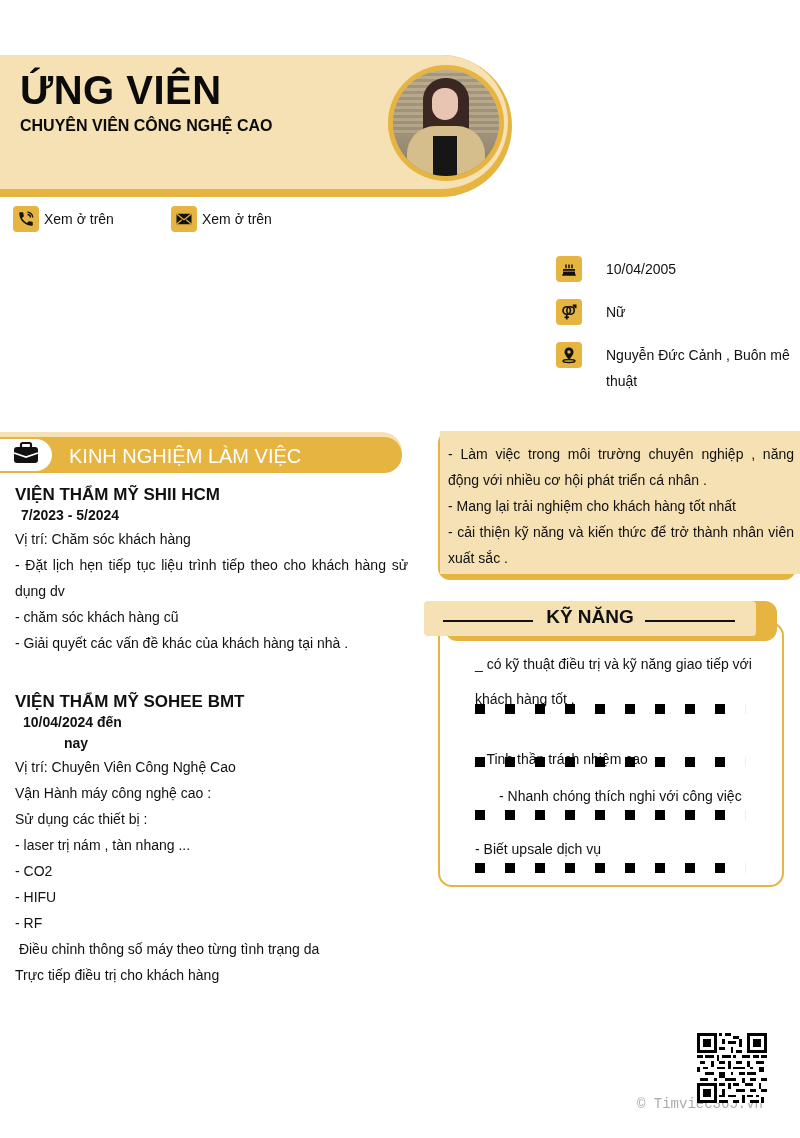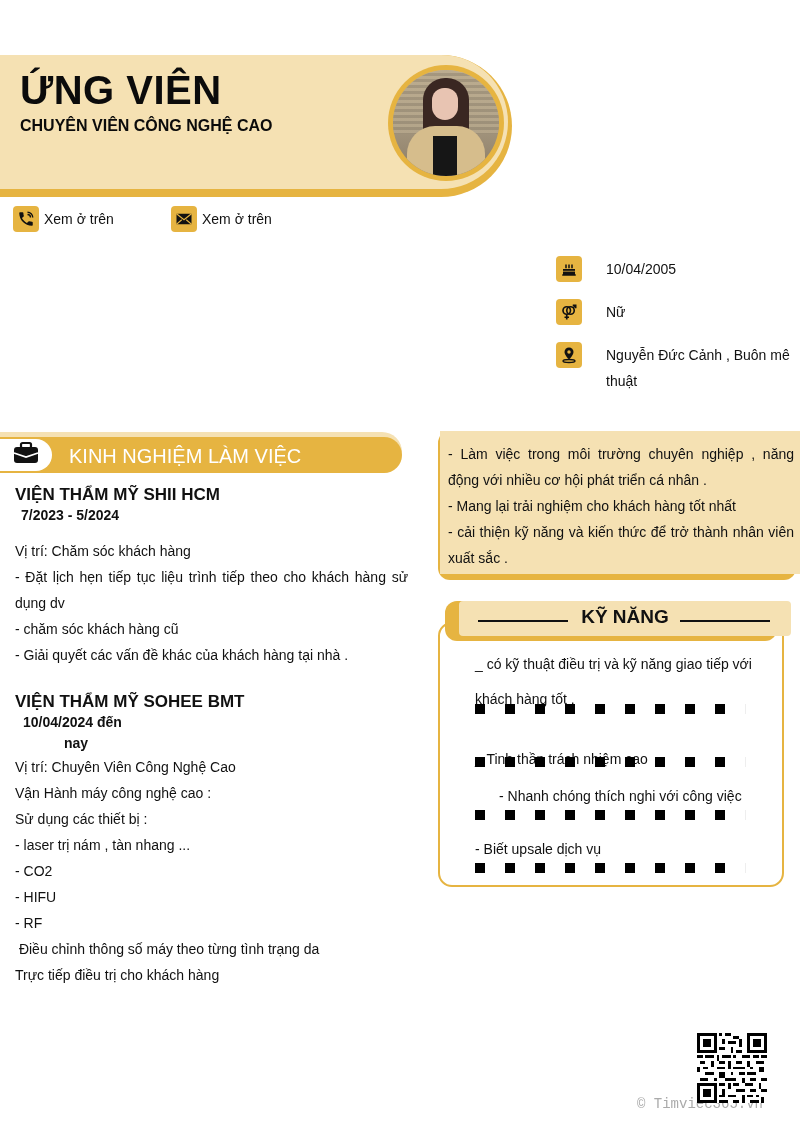--- a/index.html
+++ b/index.html
@@ -56,21 +56,21 @@
   .exp .date { font-size: 14px; font-weight: 700; line-height: 21px; }
   .exp .line { line-height: 26px; text-align: justify; }
 
   
   .obj-shadow { position:absolute; left:438px; top:431px; width:358px; height:149px; background:#e6b441; border-radius: 12px; }
   .obj { position:absolute; left:440px; top:431px; width:364px; height:143px; background:#f5e1b3; border-radius: 0; padding: 10px 10px 0 8px; font-size: 14px; line-height: 26px; text-align: justify; }
 
   
   .skill-box { position:absolute; left:438px; top:622px; width:346px; height:265px; border:2px solid #e6b441; border-radius: 14px; background:#fff; }
   .skill-hdr-shadow { position:absolute; left:445px; top:601px; width:332px; height:40px; background:#e6b441; border-radius: 12px; }
-  .skill-hdr { position:absolute; left:459px; top:601px; width:332px; height:35px; background:#f5e1b3; border-radius: 4px; }
+  .skill-hdr { position:absolute; left:424px; top:601px; width:332px; height:35px; background:#f5e1b3; border-radius: 4px; }
   .skill-hdr .l { position:absolute; left:19px; top:19px; width:90px; height:2px; background:#111; }
   .skill-hdr .r { position:absolute; right:21px; top:19px; width:90px; height:2px; background:#111; }
   .skill-title { position:absolute; left:0; right:0; top:5px; text-align:center; font-size:19px; font-weight:700; color:#111; }
   .skill { position:absolute; left:475px; width:280px; font-size:14px; line-height:35px; }
   .dots { position:absolute; left:475px; display:flex; gap:0; }
   .dot { width:10px; height:10px; background:#000; margin-right:20px; }
   .dot-tail { width:1px; height:10px; background:#eee; }
 
   
   .qr { position:absolute; left:697px; top:1033px; width:70px; height:70px; background:#fff; }
@@ -157,21 +157,21 @@
         <rect x="2" y="6" width="24" height="16" rx="3" fill="#111"></rect>
         <path d="M2 12l12 4 12-4" stroke="#fff" stroke-width="1.8" fill="none"></path>
       </svg>
   </span>
 </div>
 <div class="sec-title">KINH NGHIỆM LÀM VIỆC</div>
 
 <div class="exp" style="top:485px;">
   <div class="company">VIỆN THẨM MỸ SHII HCM</div>
   <div class="date" style="padding-left:6px;">7/2023 - 5/2024</div>
-  <div class="line" style="margin-top:12px;">Vị trí:  Chăm sóc khách hàng</div>
+  <div class="line" style="margin-top:0;">Vị trí:  Chăm sóc khách hàng</div>
   <div class="line">- Đặt lịch hẹn tiếp tục liệu trình tiếp theo cho khách hàng sử dụng dv</div>
   <div class="line">- chăm sóc khách hàng cũ</div>
   <div class="line">- Giải quyết các vấn đề khác của khách hàng tại nhà .</div>
 </div>
 
 <div class="exp" style="top:692px;">
   <div class="company">VIỆN THẨM MỸ SOHEE BMT</div>
   <div class="date" style="padding-left:8px;">10/04/2024 đến</div>
   <div class="date" style="padding-left:49px;">nay</div>
   <div class="line">Vị trí: Chuyên Viên Công Nghệ Cao</div>

